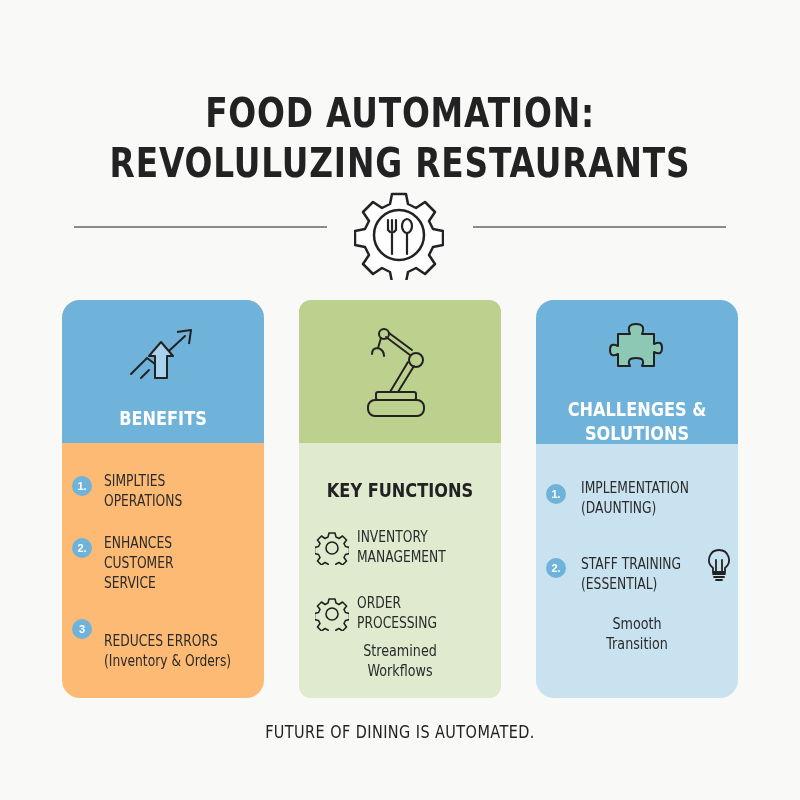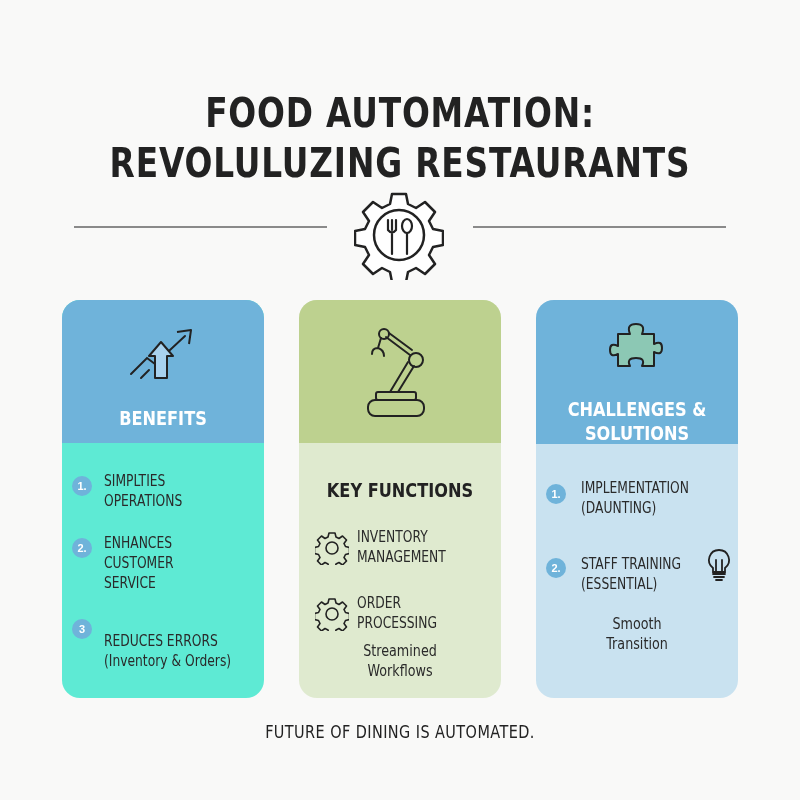--- a/index.html
+++ b/index.html
@@ -11,22 +11,22 @@
     font-family: "DejaVu Sans", sans-serif; font-weight: bold;
     font-size: 40px; line-height: 50px; letter-spacing: 1px; color: #222;
     transform: scaleX(0.82); transform-origin: center;
   }
   .divider-line { position: absolute; top: 226px; height: 2px; background: #8a8a8a; }
   .divider-left { left: 74px; width: 253px; }
   .divider-right { left: 473px; width: 253px; }
   .hub-icon { position: absolute; left: 354px; top: 190px; width: 90px; height: 90px; }
 
   .card { position: absolute; top: 300px; width: 202px; height: 398px; border-radius: 18px; overflow: hidden; }
-  .card-1 { left: 62px; background: #5eead4; }
-  .card-2 { left: 299px; background: #dfeacf; }
+  .card-1 { left: 62px; background: #fdba74; }
+  .card-2 { left: 299px; background: #dfeacf; border-radius: 12px; }
   .card-3 { left: 536px; background: #c9e2f0; }
   .card-head { position: absolute; left: 0; top: 0; width: 100%; }
   .card-1 .card-head { height: 143px; background: #6fb3da; }
   .card-2 .card-head { height: 143px; background: #bdd18f; }
   .card-3 .card-head { height: 144px; background: #6fb3da; }
   .head-icon { position: absolute; left: 50%; transform: translateX(-50%); }
   .head-label {
     position: absolute; left: 0; width: 100%; text-align: center; color: #fff;
     font-family: "DejaVu Sans", sans-serif; font-weight: bold; font-size: 19px; line-height: 24px;
     transform: scaleX(0.85);

